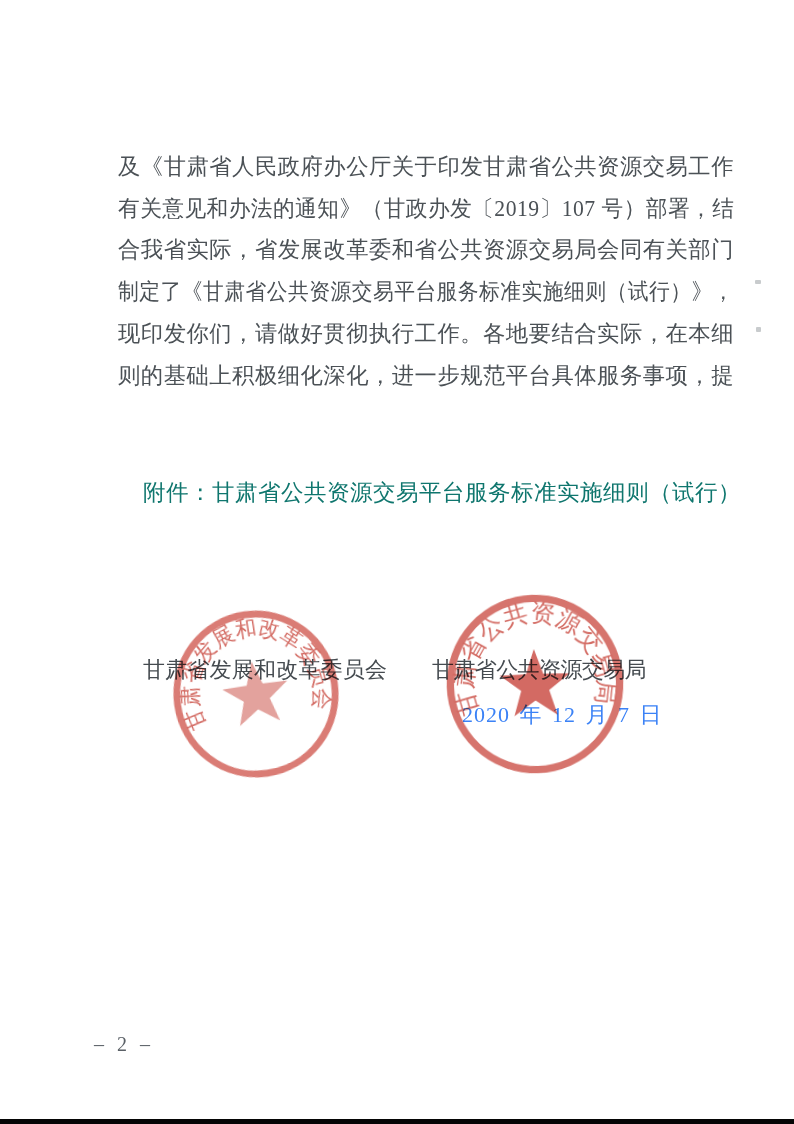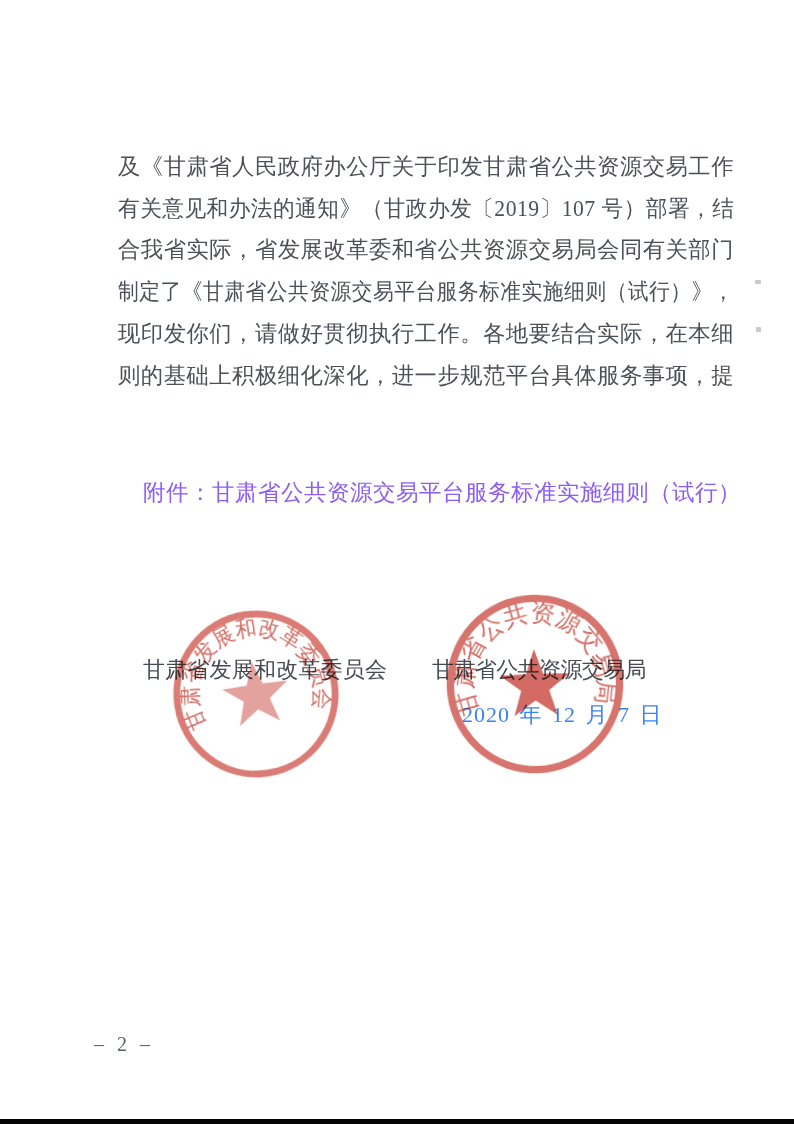--- a/index.html
+++ b/index.html
@@ -9,21 +9,21 @@
     font-family:"Liberation Serif","DejaVu Serif",serif;
   }
   .page{position:absolute;inset:0;}
 
   
   .body-text{position:absolute;left:98px;top:146px;width:616px;
     font-size:22.5px;line-height:41.7px;color:#4b5156;letter-spacing:.5px;margin-left:20px;}
   .line{white-space:nowrap;transform-origin:left center;}
 
   .attachment{position:absolute;left:143px;top:478px;width:600px;
-    font-size:22.5px;line-height:30px;color:#8b5cf6;letter-spacing:.5px;white-space:nowrap;}
+    font-size:22.5px;line-height:30px;color:#0f766e;letter-spacing:.5px;white-space:nowrap;}
 
   .sig{position:absolute;top:655px;font-size:22px;color:#454b50;white-space:nowrap;z-index:1;}
   .sig-left{left:143px;letter-spacing:0.2px;}
   .sig-right{left:432px;letter-spacing:-0.6px;}
   .sig-date{position:absolute;left:462px;top:700px;font-size:22px;color:#3b82f6;
     letter-spacing:1px;word-spacing:3px;white-space:nowrap;z-index:1;}
 
   .page-number{position:absolute;left:94px;top:1033px;font-size:20px;color:#5a6066;
     letter-spacing:4px;}
 

